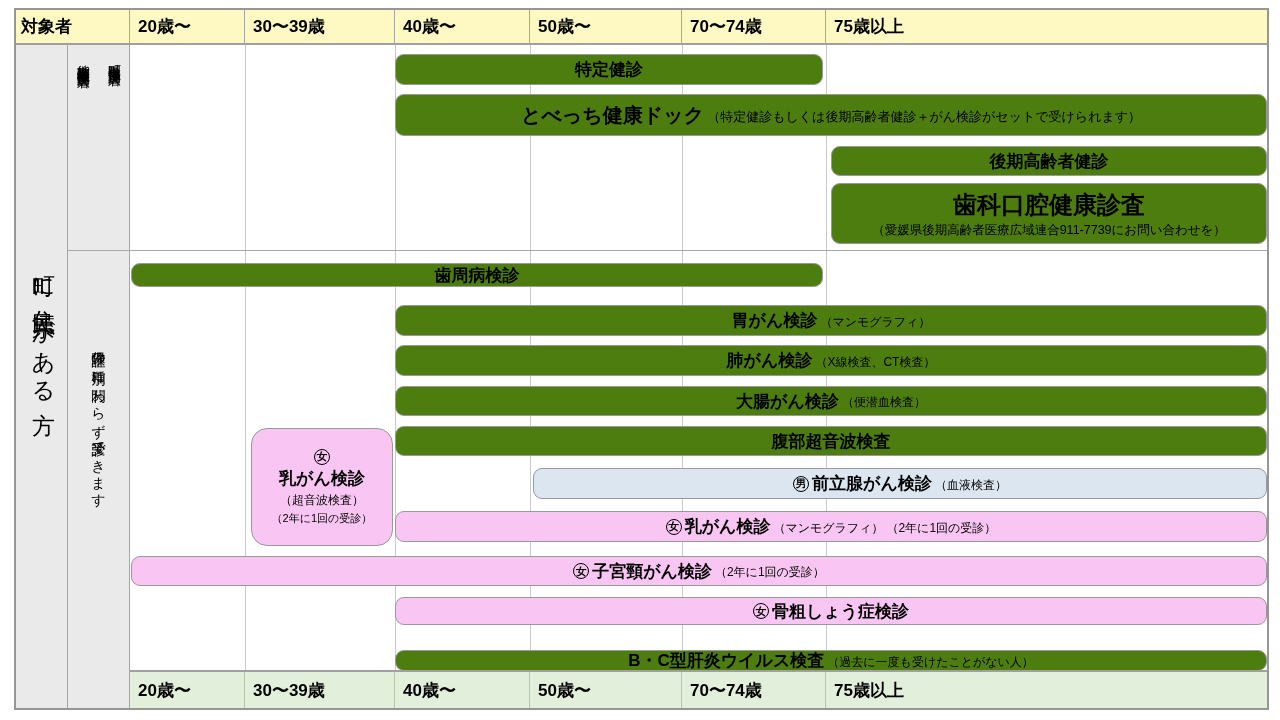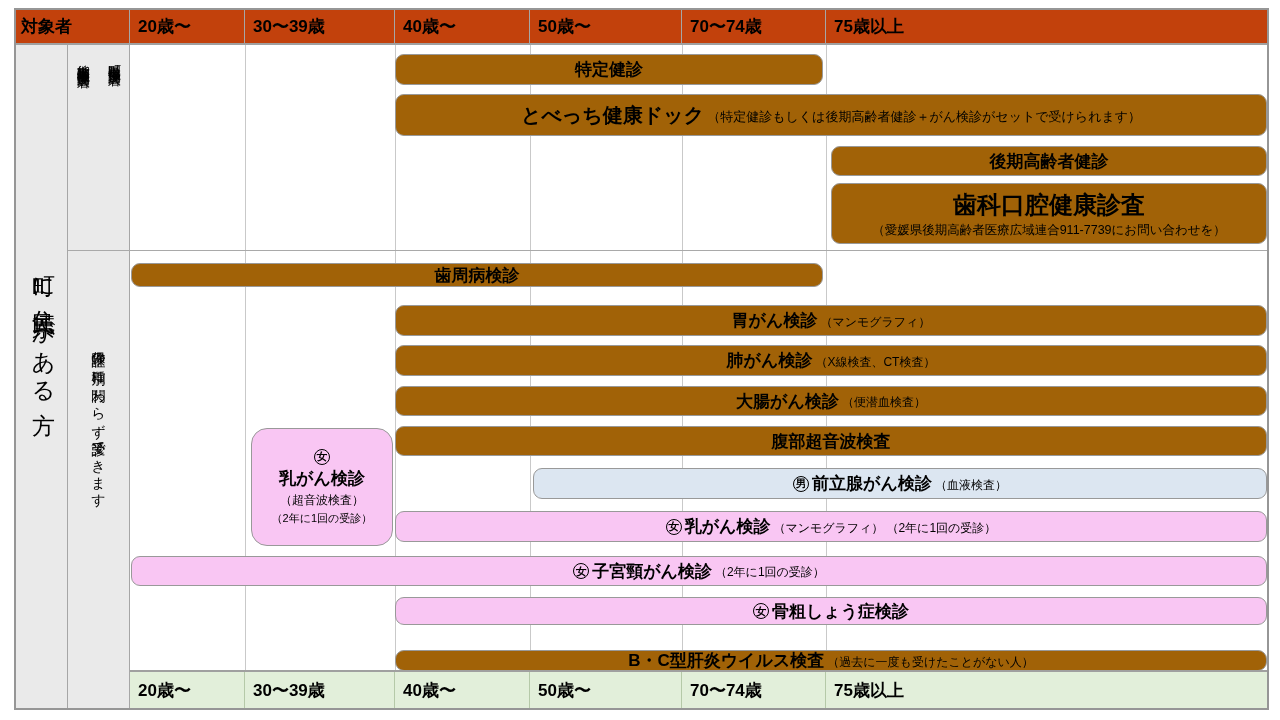--- a/index.html
+++ b/index.html
@@ -1,36 +1,36 @@
 <!DOCTYPE html>
 <html><head>
 <meta charset="utf-8">
 <style>
   * { margin:0; padding:0; box-sizing:border-box; }
   html,body { width:1280px; height:720px; background:#ffffff; font-family:"Liberation Sans", sans-serif; color:#000; }
   #canvas { position:relative; width:1280px; height:720px; background:#fff; overflow:hidden; }
 
   #tbl { position:absolute; left:14px; top:8px; width:1255px; height:702px; border:2px solid #969696; background:#fff; }
 
-  .hcell { position:absolute; top:0; height:33px; background:#c2410c; border-right:1px solid #a6a6a6;
+  .hcell { position:absolute; top:0; height:33px; background:#fef9c3; border-right:1px solid #a6a6a6;
            display:flex; align-items:center; padding-left:8px; font-weight:bold; font-size:17px; }
   .fcell { position:absolute; height:36px; background:#e2efda; border-right:1px solid #b5c9a8;
            display:flex; align-items:center; padding-left:8px; font-weight:bold; font-size:17px; }
 
   .sep { position:absolute; background:#a0a0a0; }
   .grid { position:absolute; background:#c9c9c9; width:1px; }
   .gridd { position:absolute; background:#a9a9a9; }
 
   .side { position:absolute; background:#eaeaea; }
 
   .vtext { writing-mode:vertical-rl; text-orientation:upright; position:absolute; letter-spacing:2px; }
 
   .bar { position:absolute; border:1px solid #999999; border-radius:9px; display:flex; flex-direction:row;
          align-items:center; justify-content:center; gap:3px; z-index:3; }
-  .cream { background:#a16207; }
+  .cream { background:#4d7c0f; }
   .pink  { background:#f9c6f3; }
   .blue  { background:#dce6f1; }
   .lbl   { font-weight:bold; font-size:17px; white-space:nowrap; }
   .note  { font-size:12px; white-space:nowrap; padding-top:3px; }
   .col   { flex-direction:column; gap:0; }
 
   .gicon { display:inline-flex; width:16px; height:16px; min-width:16px; border:1.5px solid #000; border-radius:50%;
            align-items:center; justify-content:center; font-size:10.5px; font-weight:bold; line-height:1; background:transparent; }
 </style>
 </head>

